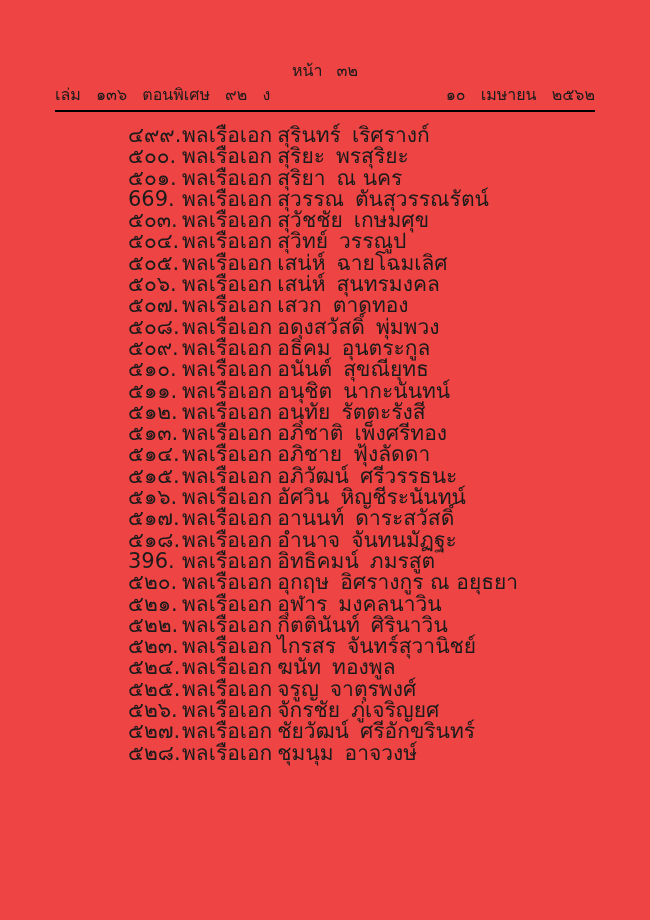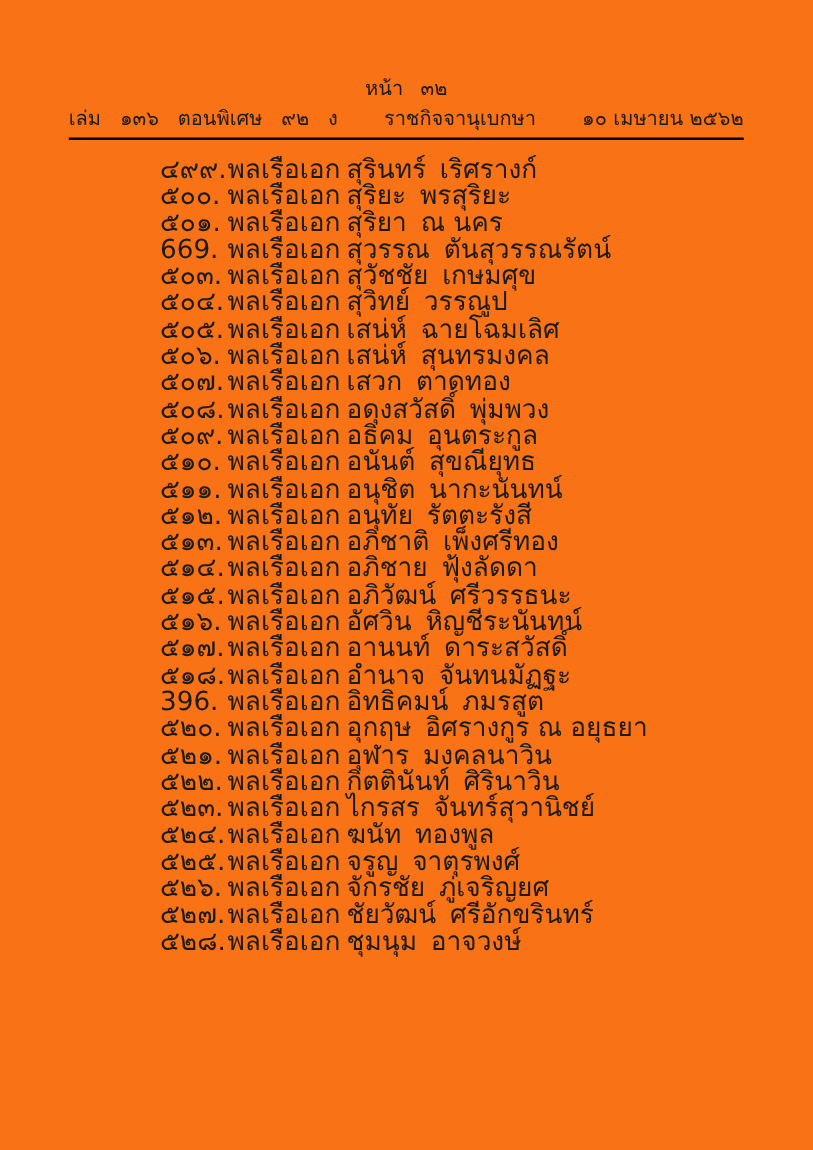--- a/index.html
+++ b/index.html
@@ -4,21 +4,21 @@
 <style>
   html, body {
     margin: 0;
     padding: 0;
     background: #ffffff;
   }
   .page {
     position: relative;
     width: 650px;
     height: 920px;
-    background: #f97316;
+    background: #ef4444;
     color: #1b1b1b;
     font-family: "DejaVu Sans", sans-serif;
     overflow: hidden;
   }
   .header {
     position: absolute;
     top: 60px;
     left: 55px;
     width: 540px;
   }
@@ -32,21 +32,21 @@
     display: flex;
     justify-content: space-between;
     align-items: flex-start;
     font-size: 16px;
     line-height: 24px;
     margin-top: 1px;
     gap: 12px;
   }
   .volume-info span { margin-right: 10px; }
   .volume-info span:last-child { margin-right: 0; }
-  .issue-date span { }
+  .issue-date span { margin-left: 10px; }
   .issue-date span:first-child { margin-left: 0; }
   .rule {
     position: absolute;
     top: 110px;
     left: 55px;
     width: 540px;
     height: 0;
     border-top: 2px solid #000000;
   }
   .list {
@@ -80,21 +80,20 @@
       <span>หน้า</span><span class="gap"></span><span>๓๒</span>
     </div>
     <div class="meta-line">
       <div class="volume-info">
         <span>เล่ม</span>
         <span>๑๓๖</span>
         <span>ตอนพิเศษ</span>
         <span>๙๒</span>
         <span>ง</span>
       </div>
-      <div>ราชกิจจานุเบกษา</div>
       <div class="issue-date">
         <span>๑๐</span>
         <span>เมษายน</span>
         <span>๒๕๖๒</span>
       </div>
     </div>
   </div>
 
   <div class="rule"></div>
 

